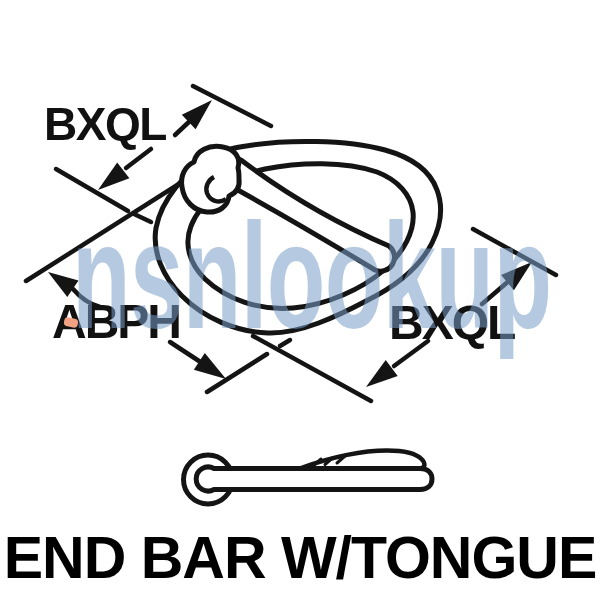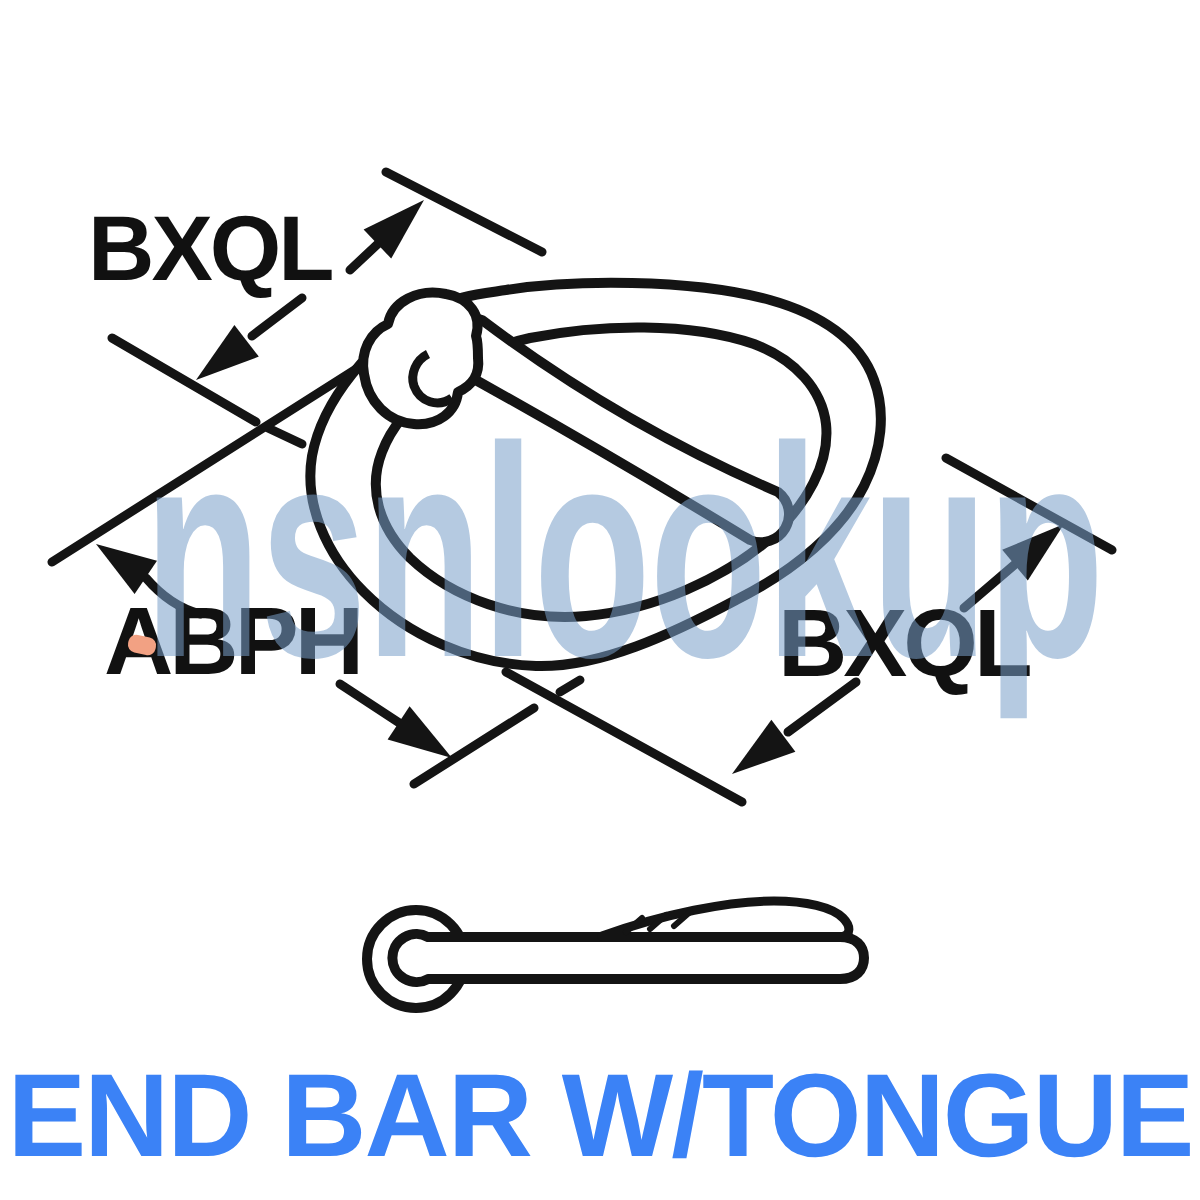--- a/index.html
+++ b/index.html
@@ -10,21 +10,21 @@
   .stage svg{position:absolute;left:0;top:0;z-index:1;}
   .dim-label{
     position:absolute;z-index:2;color:#111;font-weight:bold;line-height:1;
     white-space:nowrap;
   }
   #lbl-bxql{left:44px;top:101px;font-size:46px;letter-spacing:-1.5px;}
   #lbl-abph{left:52px;top:298px;font-size:48px;letter-spacing:-2px;}
   #lbl-abmk{left:389px;top:299px;font-size:48px;letter-spacing:-2px;}
   .caption{
     position:absolute;z-index:2;left:0;top:529px;width:600px;text-align:center;
-    color:#3b82f6;font-weight:bold;font-size:59px;letter-spacing:-1px;line-height:1;
+    color:#000000;font-weight:bold;font-size:59px;letter-spacing:-1px;line-height:1;
     white-space:nowrap;
   }
   .accent-dash{
     position:absolute;z-index:2;left:64px;top:318px;width:14px;height:9px;
     background:#f2a183;border-radius:4px;transform:rotate(12deg);
   }
   .watermark{
     position:absolute;z-index:3;left:72px;top:201px;
     font-size:150px;font-weight:bold;line-height:1;letter-spacing:-1px;
     color:rgba(121,158,201,0.55);

